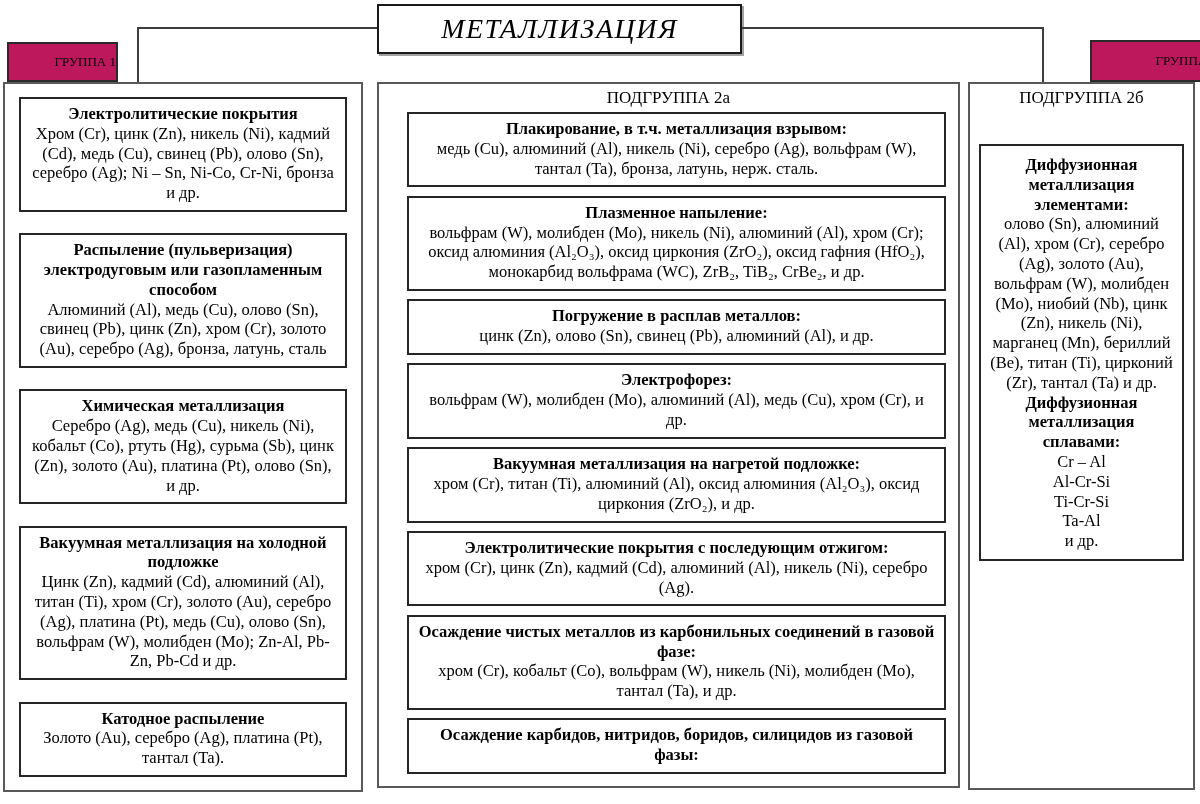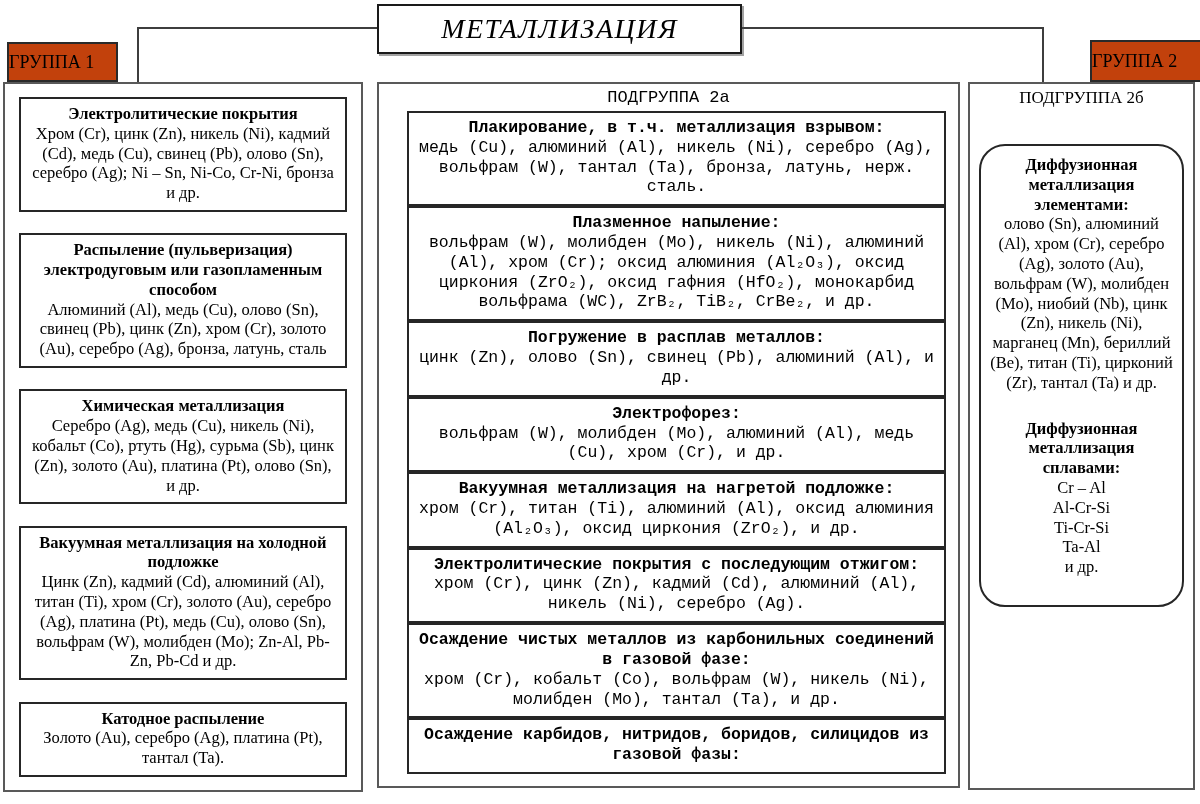--- a/index.html
+++ b/index.html
@@ -11,46 +11,46 @@
   .line { position:absolute; background:#3d3d3d; z-index:1; }
 
   .title-box {
     position:absolute; left:377px; top:4px; width:361px; height:46px;
     border:2px solid #1a1a1a; background:#fff; z-index:3;
     box-shadow:2px 2px 0 rgba(70,70,70,.5);
     display:flex; align-items:center; justify-content:center;
     font-size:28px; letter-spacing:1.5px;font-style:italic;
   }
   .group-box {
-    position:absolute; border:2px solid #2a2a2a; background:#c2410c; z-index:2;
-    display:flex; align-items:center; justify-content:flex-start; font-size:18px;
+    position:absolute; border:2px solid #2a2a2a; background:#be185d; z-index:2;
+    display:flex; align-items:center; justify-content:flex-end; font-size:13px;
     box-sizing:border-box;
   }
   #group1 { left:7px;    top:42px; width:111px; height:40px; }
   #group2 { left:1090px; top:40px; width:129px; height:42px; }
 
   .panel {
     position:absolute; top:82px; background:#fff; border:2px solid #595959;
     box-sizing:border-box; display:flex; flex-direction:column; z-index:2;
   }
   #panel1  { left:3px;   width:360px; height:710px; padding:13px 14px; justify-content:space-between; }
-  #panel2a { left:377px; width:583px; height:706px; padding:2px 12px 12px;font-family:Liberation Mono, monospace; }
+  #panel2a { left:377px; width:583px; height:706px; padding:2px 12px 12px; }
   #panel2b { left:968px; width:227px; height:708px; padding:2px 9px 10px;gap:32px; }
 
   .subgroup-label { text-align:center; font-size:17px; padding:2px 0 4px; flex:0 0 auto; }
   .boxes-col { flex:1 1 auto; display:flex; flex-direction:column; justify-content:space-between;padding-left:16px; }
 
   .method-box {
     border:2px solid #262626; background:#fff; box-sizing:border-box;
     padding:5px 8px 7px; text-align:center; font-size:16.5px; line-height:1.2;
   }
   .box-title { font-weight:bold; }
   .box-body  { white-space:pre-line; }
-  .section-2b + .section-2b { margin-top:26px; }
-  #panel2b .method-box { padding-top:9px; padding-bottom:28px;border-radius:26px; }
+  .section-2b + .section-2b { }
+  #panel2b .method-box { padding-top:9px; padding-bottom:8px; }
 </style>
 </head>
 <body>
 
 <div class="canvas">
 
   <div class="line" style="left:137px; top:27px; width:240px; height:2px;"></div>
   <div class="line" style="left:137px; top:27px; width:2px; height:57px;"></div>
   <div class="line" style="left:738px; top:27px; width:306px; height:2px;"></div>
   <div class="line" style="left:1042px; top:27px; width:2px; height:57px;"></div>

